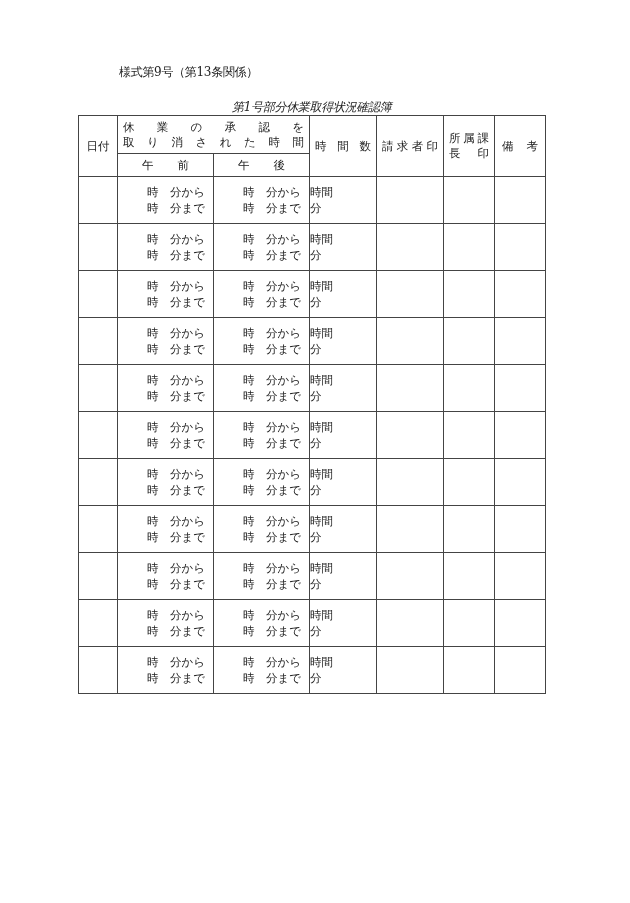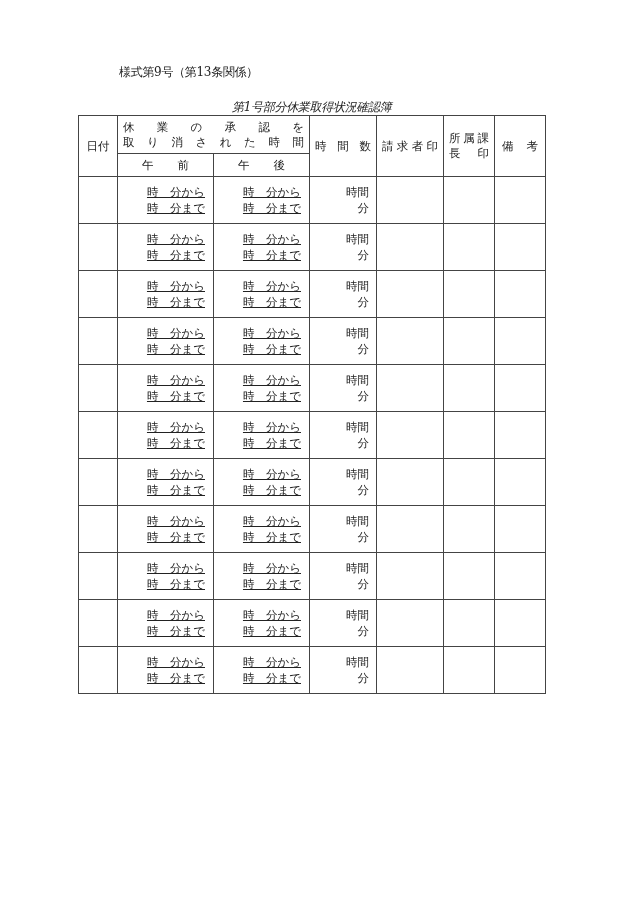--- a/index.html
+++ b/index.html
@@ -13,23 +13,23 @@
   .c-pm { width:96px; }
   .c-hours { width:67px; }
   .c-req { width:67px; }
   .c-chief { width:51px; }
   .c-note { width:51px; }
   .hdr-top td { height:37px; }
   .hdr-sub td { height:22px; }
   .data td { height:46px; }
   .center { text-align:center; }
   .spread { display:flex; justify-content:space-between; padding:0 5px; line-height:15px; }
-  .time-cell { text-align:right; padding-right:8px; line-height:16px;text-decoration:underline; }
+  .time-cell { text-align:right; padding-right:8px; line-height:16px; }
   .time-line { display:block; }
-  .hours-cell { text-align:right; padding-right:7px; line-height:16px; }
+  .hours-cell { text-align:left; padding-right:7px; line-height:16px; }
   .chief { line-height:15px; }
   .chief .l1, .chief .l2 { display:flex; justify-content:space-between; padding:0 5px; }
 </style>
 </head>
 <body>
 
 <div class="form-id">様式第9号（第13条関係）</div>
 <div class="title">第1号部分休業取得状況確認簿</div>
 
 <table>

